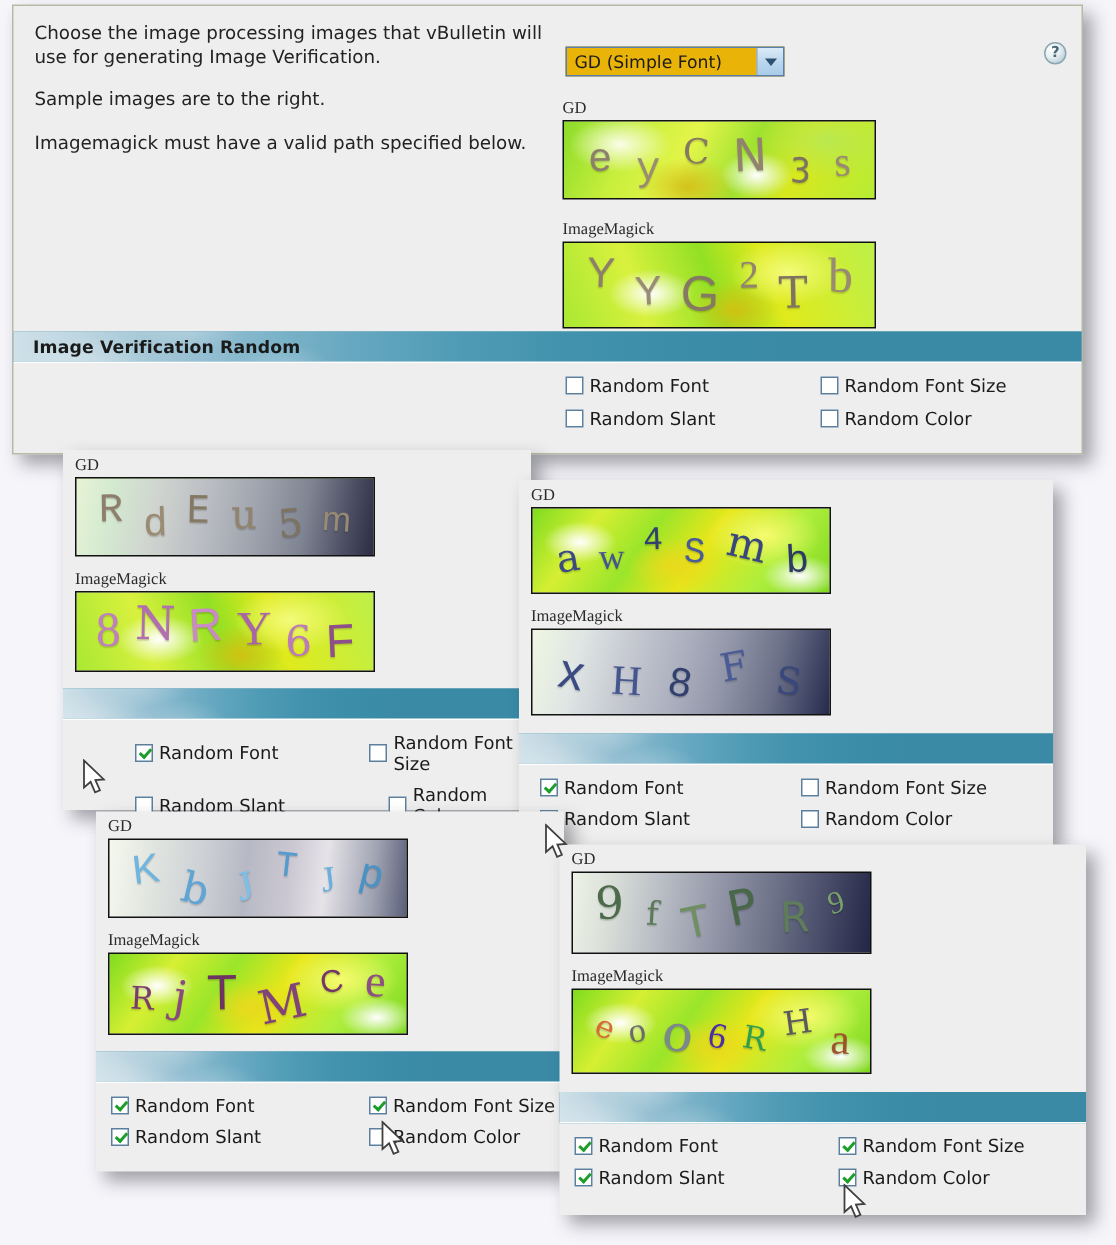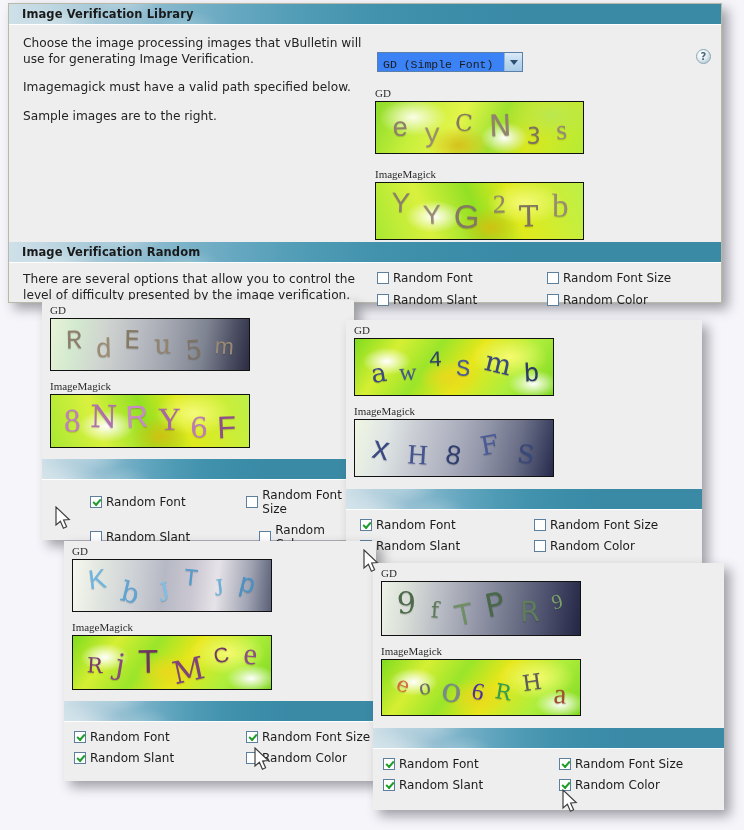--- a/index.html
+++ b/index.html
@@ -63,24 +63,24 @@
     background:radial-gradient(circle at 32% 28%,#ffffff 0%,#e7eef2 45%,#bcd2da 78%,#8fb0bd 100%);
     border:1px solid #8aa7b3;
     box-sizing:border-box;
     font-size:10px;line-height:13px;text-align:center;color:#4a6b78;font-weight:bold;
   }
 
   
   .selwrap{
     position:absolute;left:368px;top:27px;
     width:146px;height:20px;
-    background:#3b82f6;
+    background:#eab308;
     border:1px solid #5a7fa8;
     box-sizing:border-box;
-    display:flex;align-items:flex-end;font-family:Liberation Mono, monospace;
+    display:flex;align-items:center;
   }
   .selwrap .seltext{
     flex:1;padding-left:5px;font-size:11.5px;color:#1b1b1b;white-space:nowrap;overflow:hidden;
   }
   .selwrap .arrowbtn{
     width:17px;height:18px;margin-right:0px;
     background:linear-gradient(180deg,#dceaf6 0%,#b9d6ee 55%,#a9cbe8 100%);
     border-left:1px solid #9ab4cc;
     display:flex;align-items:center;justify-content:center;
   }
@@ -172,29 +172,26 @@
   
   .cursor{position:absolute;width:18px;height:26px;pointer-events:none;z-index:60;}
 </style>
 </head>
 <body>
 
 <div class="stage">
 
   <div class="panel" id="p1" style="left:8px;top:3px;width:714px;height:300px;">
 
-    <div class="hdr">
-      <div class="title">Image Verification Library</div>
-    </div>
 
     <div class="body" style="height:217px;">
       <div class="blurb">
         <p>Choose the image processing images that vBulletin will use for generating Image Verification.</p>
+        <p>Sample images are to the right.</p>
         <p>Imagemagick must have a valid path specified below.</p>
-        <p>Sample images are to the right.</p>
       </div>
 
       <div class="help-icon">?</div>
 
       <div class="selwrap">
         <div class="seltext">GD (Simple Font)</div>
         <div class="arrowbtn">
             <i class="chev"></i>
           </div>
       </div>
@@ -226,21 +223,20 @@
             </div>
         </div>
       </div>
     </div>
 
     <div class="hdr">
       <div class="title">Image Verification Random</div>
     </div>
 
     <div style="position:relative;height:60px;">
-      <div style="position:absolute;left:14px;top:9px;width:345px;font-size:12.2px;color:#232323;line-height:15.5px;">There are several options that allow you to control the level of difficulty presented by the image verification.</div>
       <div style="position:absolute;left:368px;top:8px;width:330px;">
         <div class="cbrow" style="margin-bottom:8px;">
           <div class="cbitem" style="width:170px;">
             <span class="cb"></span>
             <span>Random Font</span>
           </div>
           <div class="cbitem">
             <span class="cb"></span>
             <span>Random Font Size</span>
           </div>

